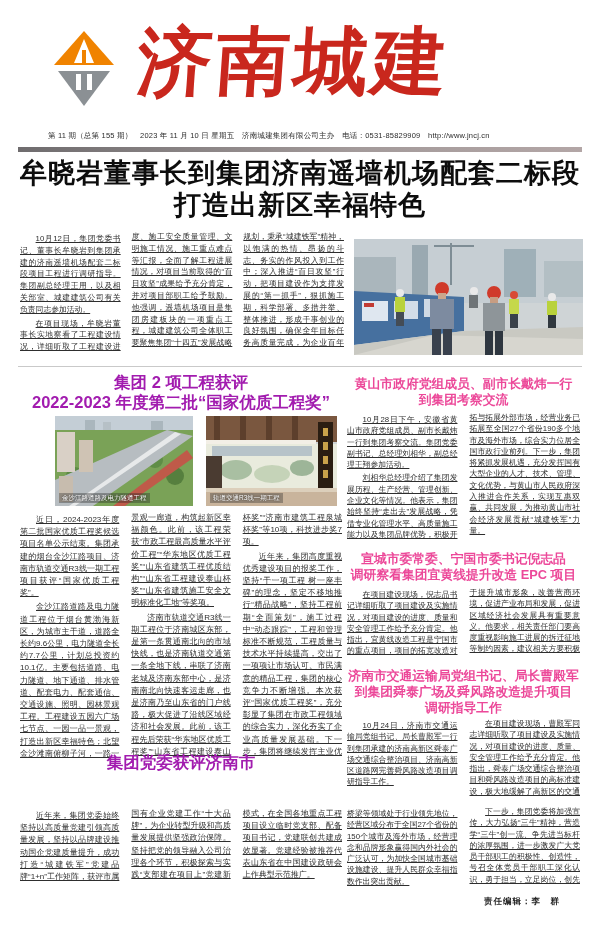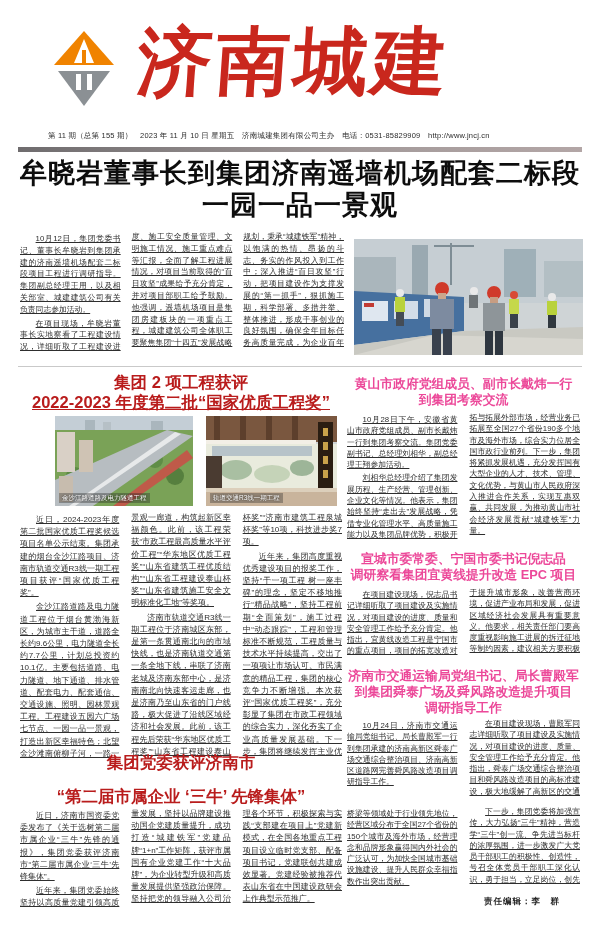--- a/index.html
+++ b/index.html
@@ -21,21 +21,21 @@
     letter-spacing:.2px;white-space:nowrap;
   }
   .rule{height:5px;background:linear-gradient(90deg,#6f6c6e,#a39a9a 60%,#b3a6a6);}
   .hairline{height:1px;background:#c9c9c9;}
   
   .headline-main{
     width:564px;text-align:center;font-weight:900;color:#0d0d0d;
     font-size:27px;line-height:31px;letter-spacing:1px;white-space:nowrap;
   }
   .headline-section{
-    text-align:center;font-weight:900;color:#b91c1c;
+    text-align:center;font-weight:900;color:#a21caf;
     font-size:16.5px;line-height:20px;white-space:nowrap;
   }
   .headline-sub{
     text-align:center;font-weight:900;color:#ec4899;
     font-size:12.8px;line-height:16px;white-space:nowrap;
   }
   
   .body-block{overflow:hidden;text-align:justify;color:#2e2e2e;}
   .body-block p{margin:2px;text-indent:2em;text-decoration:underline;}
   .cols3{column-count:3;column-gap:8px;font-size:8px;line-height:12.2px;}
@@ -65,21 +65,21 @@
       <polygon points="8,41 60,41 34,76" fill="#8b9094"></polygon>
       <rect x="26" y="44" width="5" height="16" fill="#ffffff"></rect>
       <rect x="37" y="44" width="5" height="16" fill="#ffffff"></rect>
     </svg>
   </div>
   <div class="abs masthead-title" style="left:138px;top:12px;">济南城建</div>
   <div class="abs info-line" style="left:48px;top:131px;">第 11 期（总第 155 期）　2023 年 11 月 10 日 星期五　济南城建集团有限公司主办　电话：0531-85829909　http://www.jncj.cn</div>
   <div class="abs rule" style="left:18px;top:147px;width:564px;"></div>
 
   <div class="abs headline-main" style="left:18px;top:158px;">牟晓岩董事长到集团济南遥墙机场配套二标段</div>
-  <div class="abs headline-main" style="left:18px;top:190px;">一园一品一景观</div>
+  <div class="abs headline-main" style="left:18px;top:190px;">打造出新区幸福特色</div>
 
   <div class="abs body-block cols3s" style="left:18px;top:231px;width:328px;height:128px;">
     <p>10月12日，集团党委书记、董事长牟晓岩到集团承建的济南遥墙机场配套二标段项目工程进行调研指导。集团副总经理王用，以及相关部室、城建建筑公司有关负责同志参加活动。</p>
     <p>在项目现场，牟晓岩董事长实地察看了工程建设情况，详细听取了工程建设进度、施工安全质量管理、文明施工情况、施工重点难点等汇报，全面了解工程进展情况，对项目当前取得的“百日攻坚”成果给予充分肯定，并对项目部职工给予鼓励。他强调，遥墙机场项目是集团房建板块的一项重点工程，城建建筑公司全体职工要聚焦集团“十四五”发展战略规划，秉承“城建铁军”精神，以饱满的热情、昂扬的斗志、务实的作风投入到工作中；深入推进“百日攻坚”行动，把项目建设作为支撑发展的“第一抓手”，狠抓施工期，科学部署、多措并举、整体推进，形成干事创业的良好氛围，确保全年目标任务高质量完成，为企业百年诞辰时入围全国500强打下坚实基础。</p>
 
   </div>
 
   <div class="photo" style="left:354px;top:239px;width:229px;height:116px;">
     <svg width="229" height="116" viewBox="0 0 229 116">
       <rect x="0" y="0" width="229" height="64" fill="#c6ced3"></rect>
@@ -118,21 +118,21 @@
         <rect x="136" y="58" width="8" height="6" fill="#c79d82"></rect>
       <rect x="129" y="64" width="22" height="28" fill="#8e9599"></rect>
       <rect x="131" y="92" width="8" height="24" fill="#2e363f"></rect>
         <rect x="141" y="92" width="8" height="24" fill="#2e363f"></rect>
     </svg>
   </div>
 
   <div class="abs hairline" style="left:18px;top:366px;width:564px;"></div>
 
   <div class="abs headline-section" style="left:18px;top:372px;width:326px;">集团 2 项工程获评</div>
-  <div class="abs headline-section" style="left:18px;top:392px;width:326px;text-decoration:underline;">2022-2023 年度第二批“国家优质工程奖”</div>
+  <div class="abs headline-section" style="left:18px;top:392px;width:326px;">2022-2023 年度第二批“国家优质工程奖”</div>
 
   <div class="photo" style="left:55px;top:416px;width:138px;height:90px;">
     <svg width="138" height="90" viewBox="0 0 138 90">
       <rect x="0" y="0" width="138" height="14" fill="#c4ced6"></rect>
       <rect x="30" y="4" width="10" height="10" fill="#aab6bd"></rect>
         <rect x="48" y="6" width="8" height="8" fill="#b6c0c6"></rect>
         <rect x="96" y="5" width="12" height="9" fill="#aab6bd"></rect>
       <rect x="0" y="14" width="138" height="76" fill="#7aa257"></rect>
       <circle cx="20" cy="60" r="9" fill="#5c8a43"></circle>
         <circle cx="40" cy="74" r="10" fill="#5c8a43"></circle>
@@ -198,24 +198,22 @@
   <div class="abs headline-sub" style="left:345px;top:668px;width:237px;">济南市交通运输局党组书记、局长曹殿军</div>
   <div class="abs headline-sub" style="left:345px;top:684px;width:237px;">到集团舜泰广场及舜风路改造提升项目</div>
   <div class="abs headline-sub" style="left:345px;top:700px;width:237px;">调研指导工作</div>
   <div class="abs body-block cols2" style="left:345px;top:718px;width:237px;height:84px;">
     <p>10月24日，济南市交通运输局党组书记、局长曹殿军一行到集团承建的济南高新区舜泰广场交通综合整治项目、济南高新区道路网完善舜风路改造项目调研指导工作。</p>
     <p>在项目建设现场，曹殿军同志详细听取了项目建设及实施情况，对项目建设的进度、质量、安全管理工作给予充分肯定。他指出，舜泰广场交通综合整治项目和舜风路改造项目的高标准建设，极大地缓解了高新区的交通压力，提高了城市形象，为周边居民及企事业单位工作人员的出行带来了方便。项目成员在建设过程中敢担当、敢作为，充分体现了集团“城建铁军”精神，也是项目高标准高质量建设的有力保障。</p>
 
   </div>
 
   <div class="abs headline-section" style="left:18px;top:754px;width:326px;font-family:Liberation Mono, monospace;">集团党委获评济南市</div>
-  <div class="abs headline-section" style="left:18px;top:786px;width:326px;">“第二届市属企业 ‘三牛’ 先锋集体”</div>
 
   <div class="abs body-block cols3" style="left:18px;top:808px;width:326px;height:104px;">
-    <p>近日，济南市国资委党委发布了《关于选树第二届市属企业“三牛”先锋的通报》，集团党委获评济南市“第二届市属企业‘三牛’先锋集体”。</p>
     <p>近年来，集团党委始终坚持以高质量党建引领高质量发展，坚持以品牌建设推动国企党建质量提升，成功打造“城建铁军”党建品牌“1+n”工作矩阵，获评市属国有企业党建工作“十大品牌”，为企业转型升级和高质量发展提供坚强政治保障。坚持把党的领导融入公司治理各个环节，积极探索与实践“支部建在项目上”党建新模式，在全国各地重点工程项目设立临时党支部、配备项目书记，党建联创共建成效显著。党建经验被推荐代表山东省在中国建设政研会上作典型示范推广。</p>
 
   </div>
 
   <div class="abs body-block cols2" style="left:345px;top:806px;width:237px;height:84px;">
     <p style="text-indent:0;">桥梁等领域处于行业领先地位，经营区域分布于全国27个省份的150个城市及海外市场，经营理念和品牌形象赢得国内外社会的广泛认可，为加快全国城市基础设施建设、提升人民群众幸福指数作出突出贡献。</p>
     <p>下一步，集团党委将加强宣传，大力弘扬“三牛”精神，营造学“三牛”创一流、争先进当标杆的浓厚氛围，进一步激发广大党员干部职工的积极性、创造性，号召全体党员干部职工深化认识，勇于担当，立足岗位，创先争优，积极推动集团高质量发展再上新台阶，为建设“强新优富美高”新时代社会主义现代化强省会贡献“城建铁军”力量。</p>
   </div>
 
   <div class="abs editor-line" style="left:484px;top:896px;">责任编辑：李　群</div>

